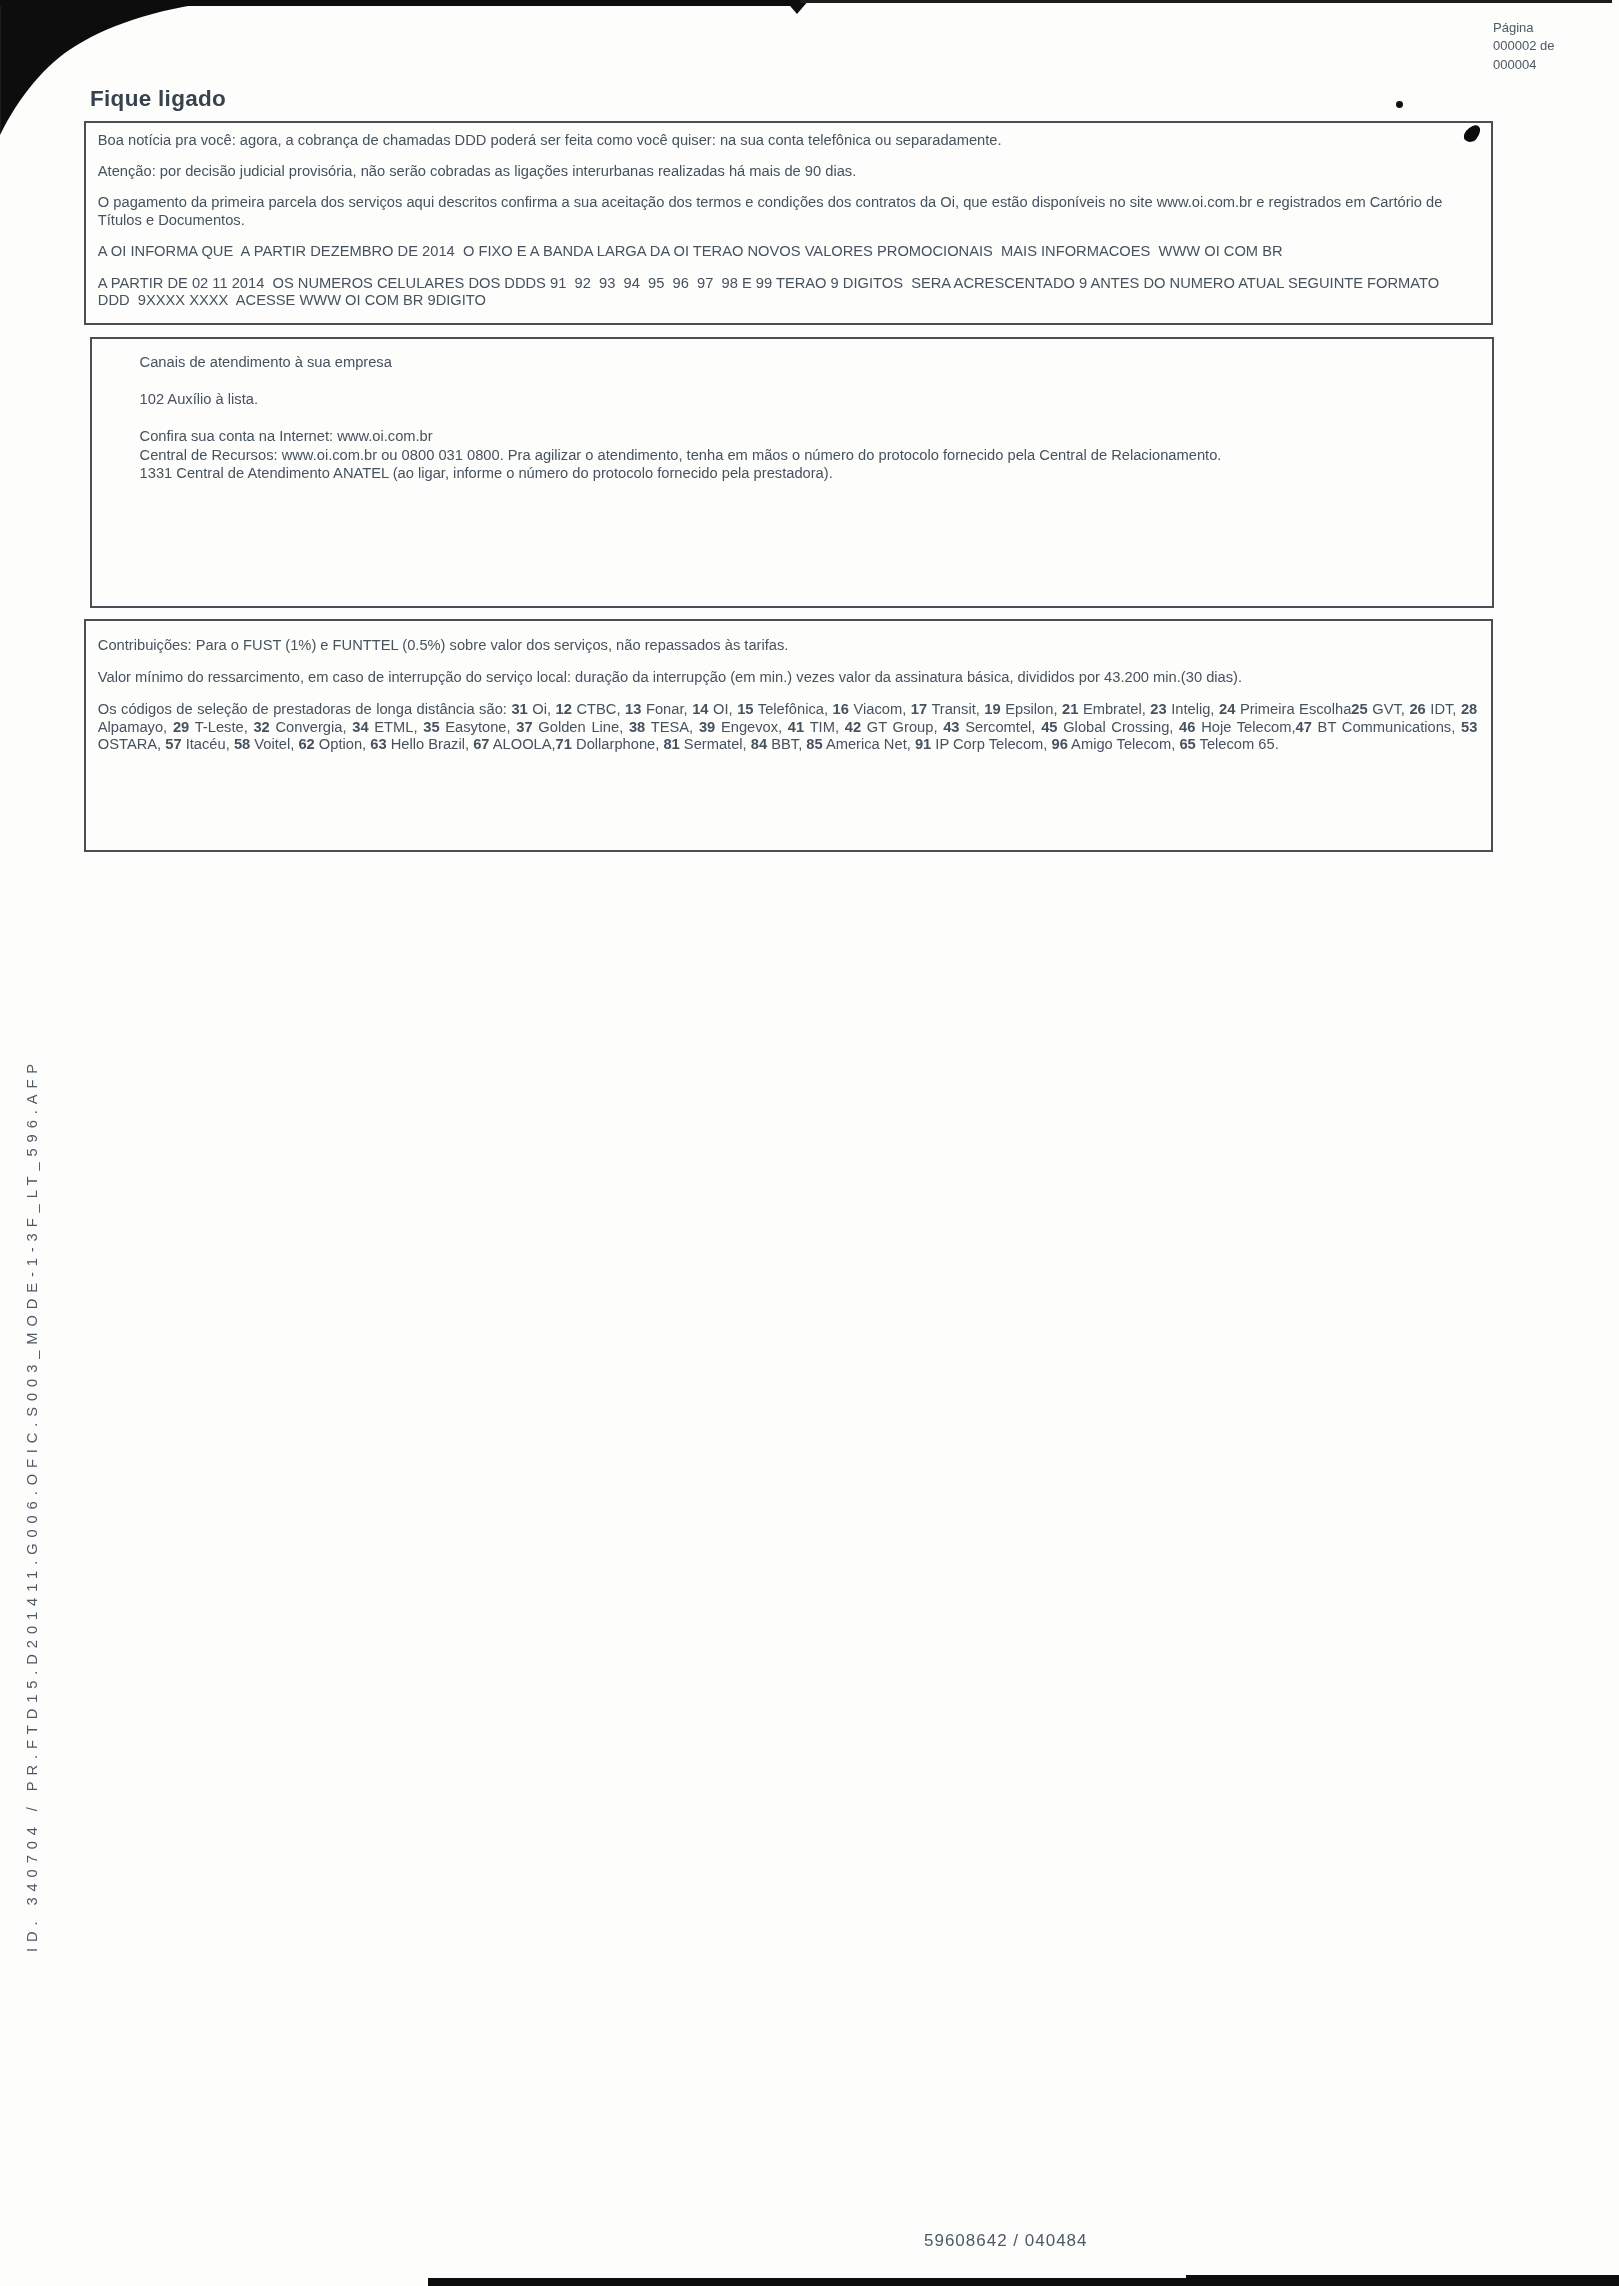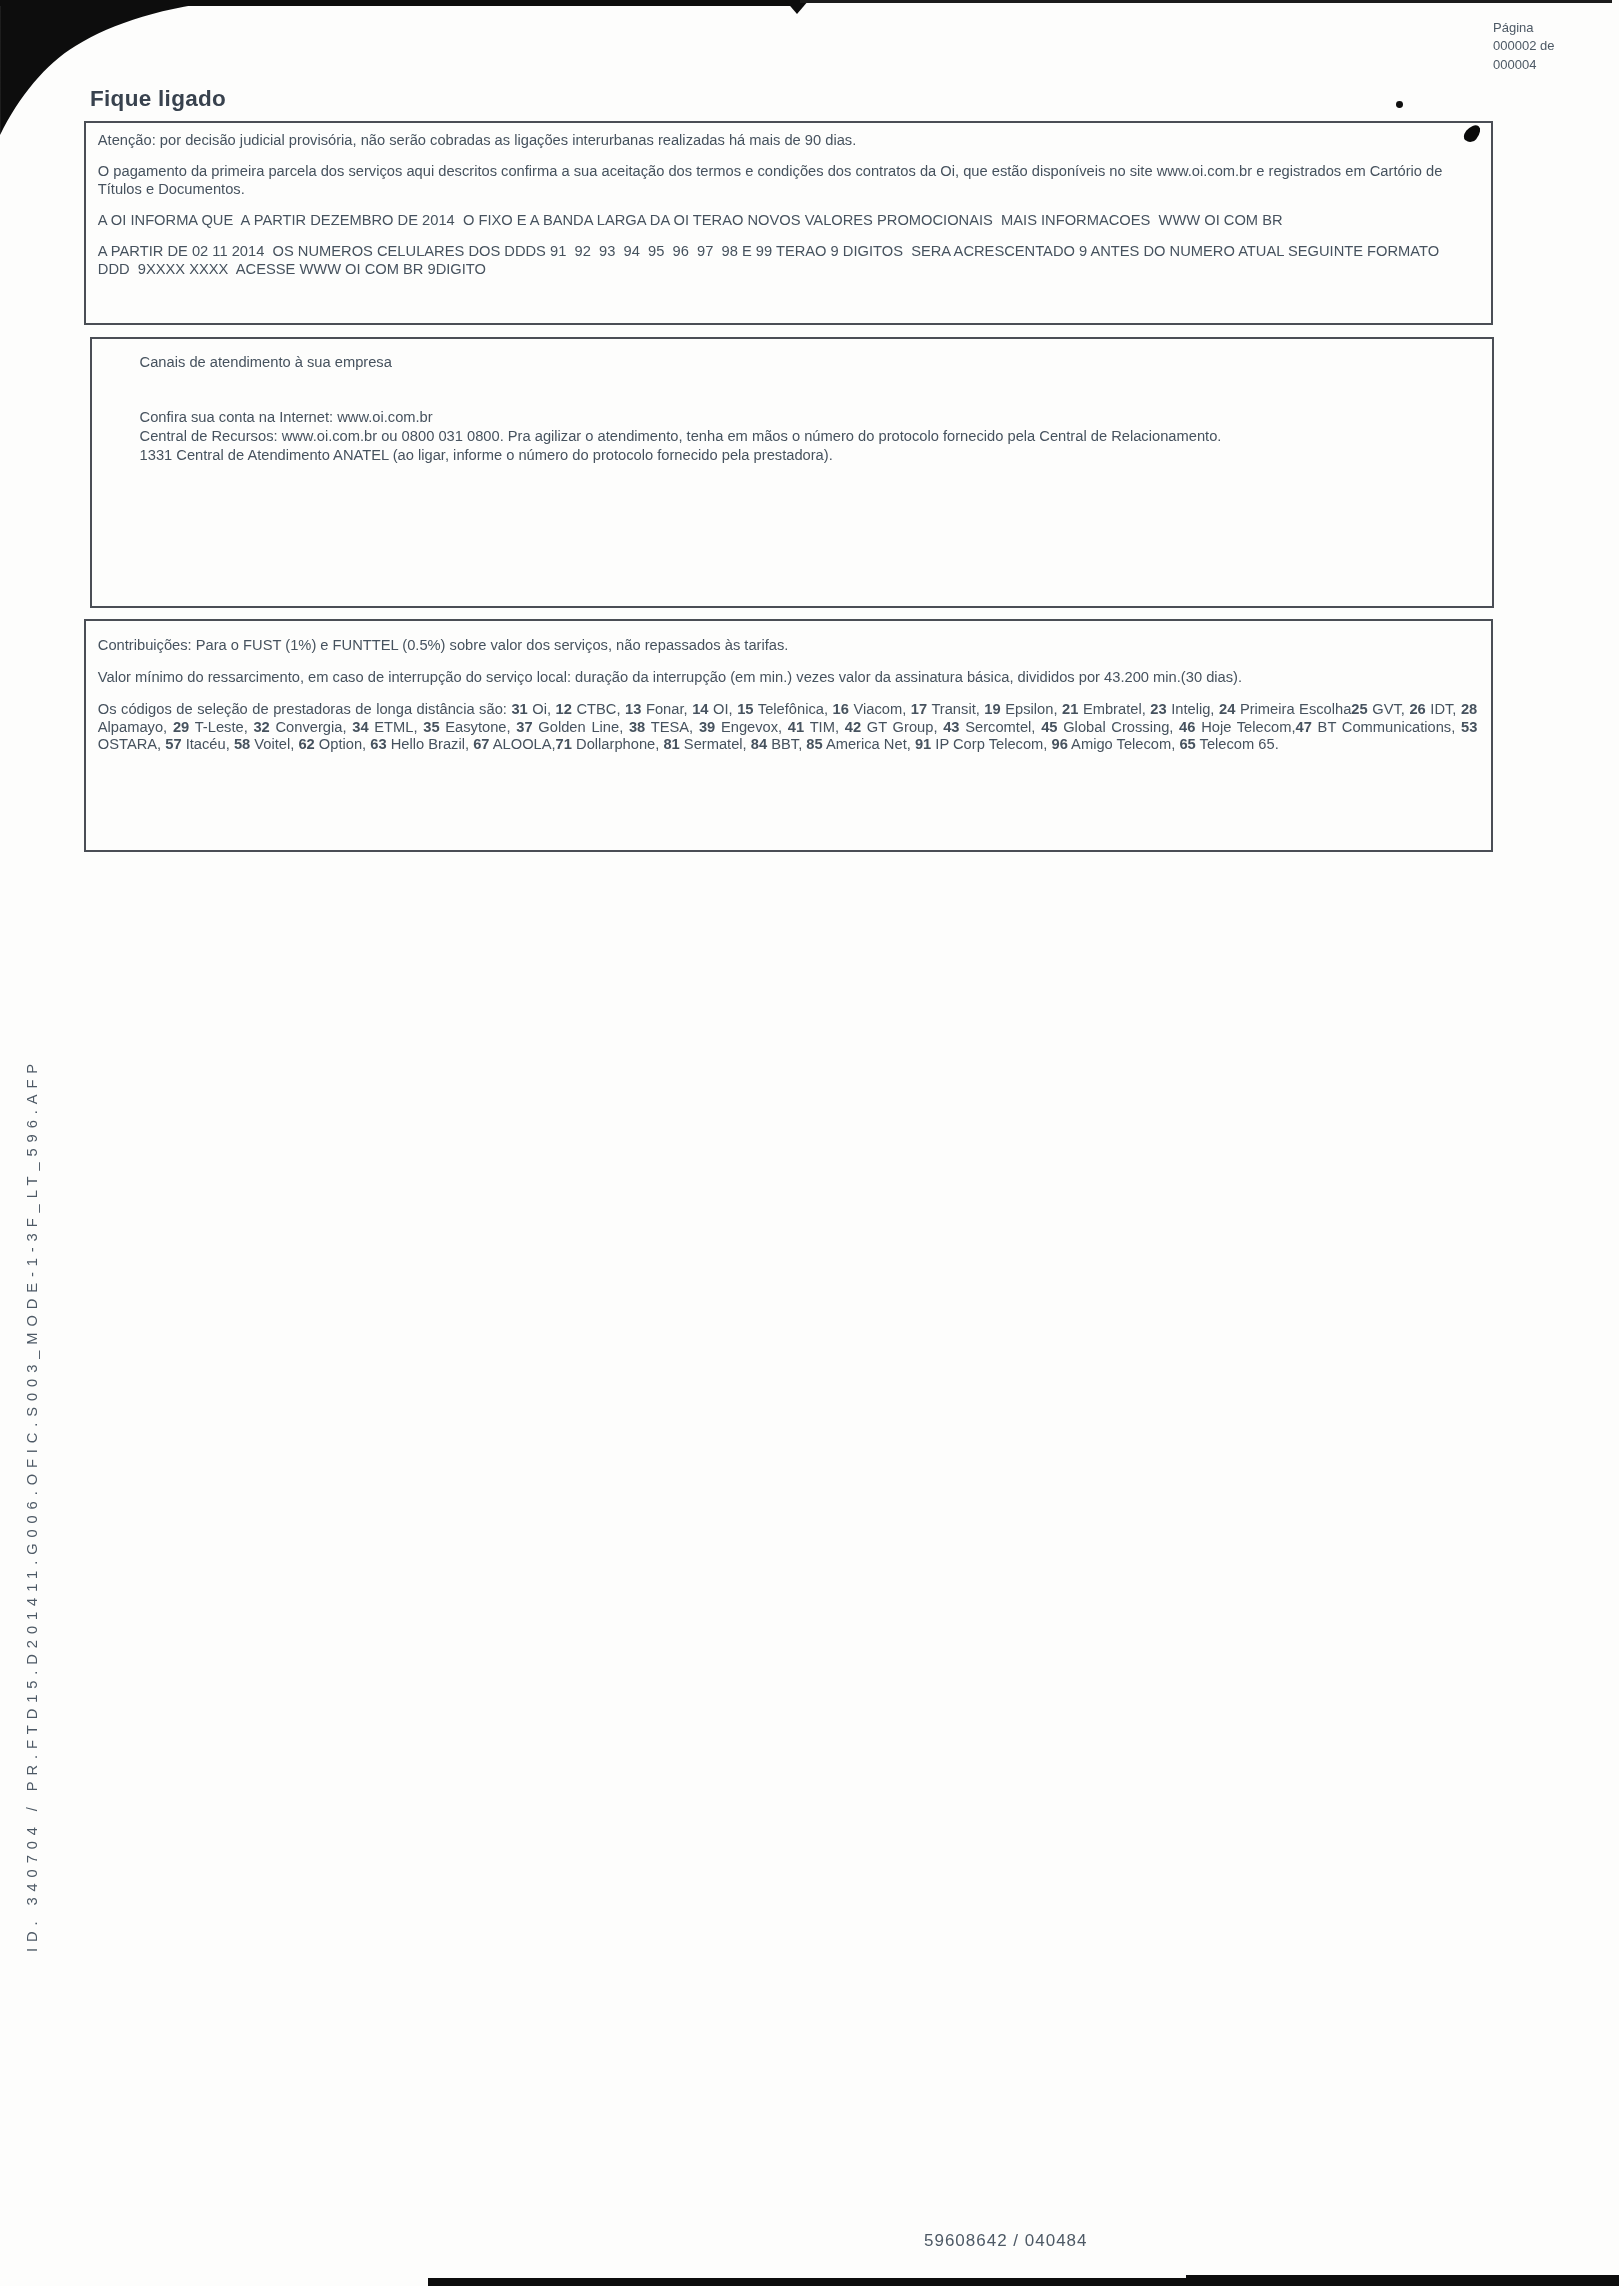--- a/index.html
+++ b/index.html
@@ -65,29 +65,31 @@
 
   <div class="page-info">
     <div>Página</div>
     <div>000002 de</div>
     <div>000004</div>
   </div>
 
   <div class="doc-title">Fique ligado</div>
 
   <div class="box box-notice">
+    <p>Boa notícia pra você: agora, a cobrança de chamadas DDD poderá ser feita como você quiser: na sua conta telefônica ou separadamente.</p>
     <p>Atenção: por decisão judicial provisória, não serão cobradas as ligações interurbanas realizadas há mais de 90 dias.</p>
     <p>O pagamento da primeira parcela dos serviços aqui descritos confirma a sua aceitação dos termos e condições dos contratos da Oi, que estão disponíveis no site www.oi.com.br e registrados em Cartório de Títulos e Documentos.</p>
     <p>A OI INFORMA QUE  A PARTIR DEZEMBRO DE 2014  O FIXO E A BANDA LARGA DA OI TERAO NOVOS VALORES PROMOCIONAIS  MAIS INFORMACOES  WWW OI COM BR</p>
     <p>A PARTIR DE 02 11 2014  OS NUMEROS CELULARES DOS DDDS 91  92  93  94  95  96  97  98 E 99 TERAO 9 DIGITOS  SERA ACRESCENTADO 9 ANTES DO NUMERO ATUAL SEGUINTE FORMATO   DDD  9XXXX XXXX  ACESSE WWW OI COM BR 9DIGITO</p>
   </div>
 
   <div class="box box-contact">
     <div class="line">Canais de atendimento à sua empresa</div>
     <div class="line"></div>
+    <div class="line">102 Auxílio à lista.</div>
     <div class="line"></div>
     <div class="line">Confira sua conta na Internet: www.oi.com.br</div>
     <div class="line">Central de Recursos: www.oi.com.br ou 0800 031 0800. Pra agilizar o atendimento, tenha em mãos o número do protocolo fornecido pela Central de Relacionamento.</div>
     <div class="line">1331 Central de Atendimento ANATEL (ao ligar, informe o número do protocolo fornecido pela prestadora).</div>
   </div>
 
   <div class="box box-tariff">
     <p>Contribuições: Para o FUST (1%) e FUNTTEL (0.5%) sobre valor dos serviços, não repassados às tarifas.</p>
     <p>Valor mínimo do ressarcimento, em caso de interrupção do serviço local: duração da interrupção (em min.) vezes valor da assinatura básica, divididos por 43.200 min.(30 dias).</p>
     <p class="carriers"><span>Os códigos de seleção de prestadoras de longa distância são: </span><span class="bold">31</span><span> Oi, </span><span class="bold">12</span><span> CTBC, </span><span class="bold">13</span><span> Fonar, </span><span class="bold">14</span><span> OI, </span><span class="bold">15</span><span> Telefônica, </span><span class="bold">16</span><span> Viacom, </span><span class="bold">17</span><span> Transit, </span><span class="bold">19</span><span> Epsilon, </span><span class="bold">21</span><span> Embratel, </span><span class="bold">23</span><span> Intelig, </span><span class="bold">24</span><span> Primeira Escolha</span><span class="bold">25</span><span> GVT, </span><span class="bold">26</span><span> IDT, </span><span class="bold">28</span><span> Alpamayo, </span><span class="bold">29</span><span> T-Leste, </span><span class="bold">32</span><span> Convergia, </span><span class="bold">34</span><span> ETML, </span><span class="bold">35</span><span> Easytone, </span><span class="bold">37</span><span> Golden Line, </span><span class="bold">38</span><span> TESA, </span><span class="bold">39</span><span> Engevox, </span><span class="bold">41</span><span> TIM, </span><span class="bold">42</span><span> GT Group, </span><span class="bold">43</span><span> Sercomtel, </span><span class="bold">45</span><span> Global Crossing, </span><span class="bold">46</span><span> Hoje Telecom,</span><span class="bold">47</span><span> BT Communications, </span><span class="bold">53</span><span> OSTARA, </span><span class="bold">57</span><span> Itacéu, </span><span class="bold">58</span><span> Voitel, </span><span class="bold">62</span><span> Option, </span><span class="bold">63</span><span> Hello Brazil, </span><span class="bold">67</span><span> ALOOLA,</span><span class="bold">71</span><span> Dollarphone, </span><span class="bold">81</span><span> Sermatel, </span><span class="bold">84</span><span> BBT, </span><span class="bold">85</span><span> America Net, </span><span class="bold">91</span><span> IP Corp Telecom, </span><span class="bold">96</span><span> Amigo Telecom, </span><span class="bold">65</span><span> Telecom 65.</span></p>

